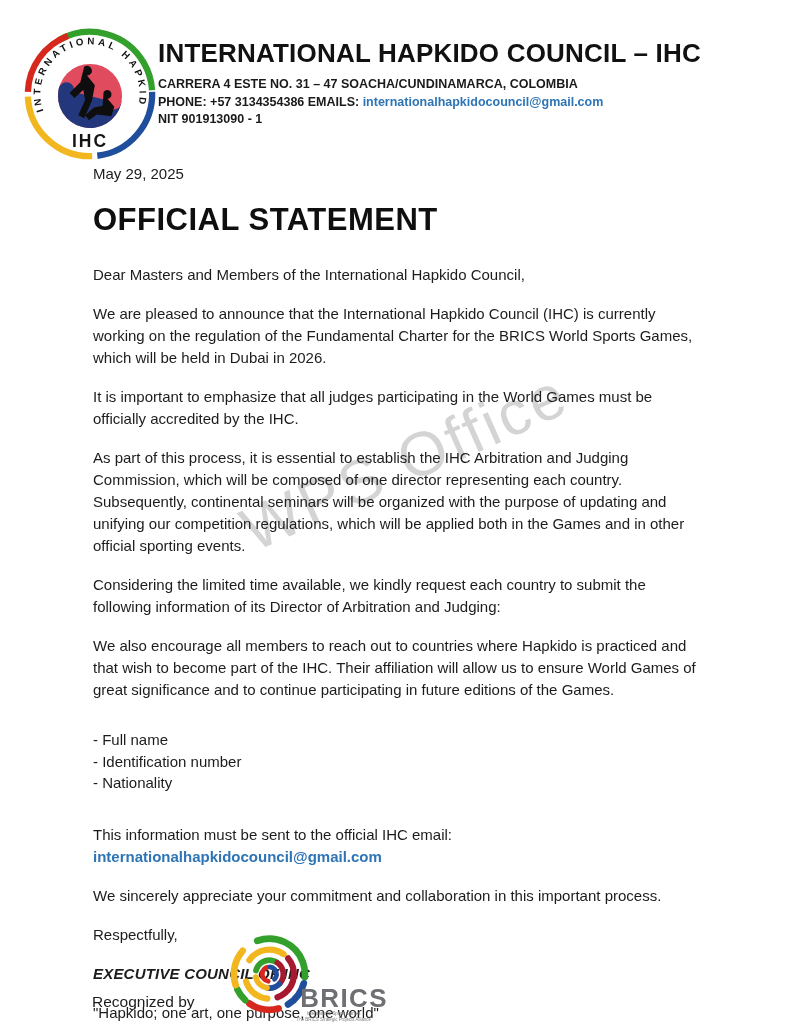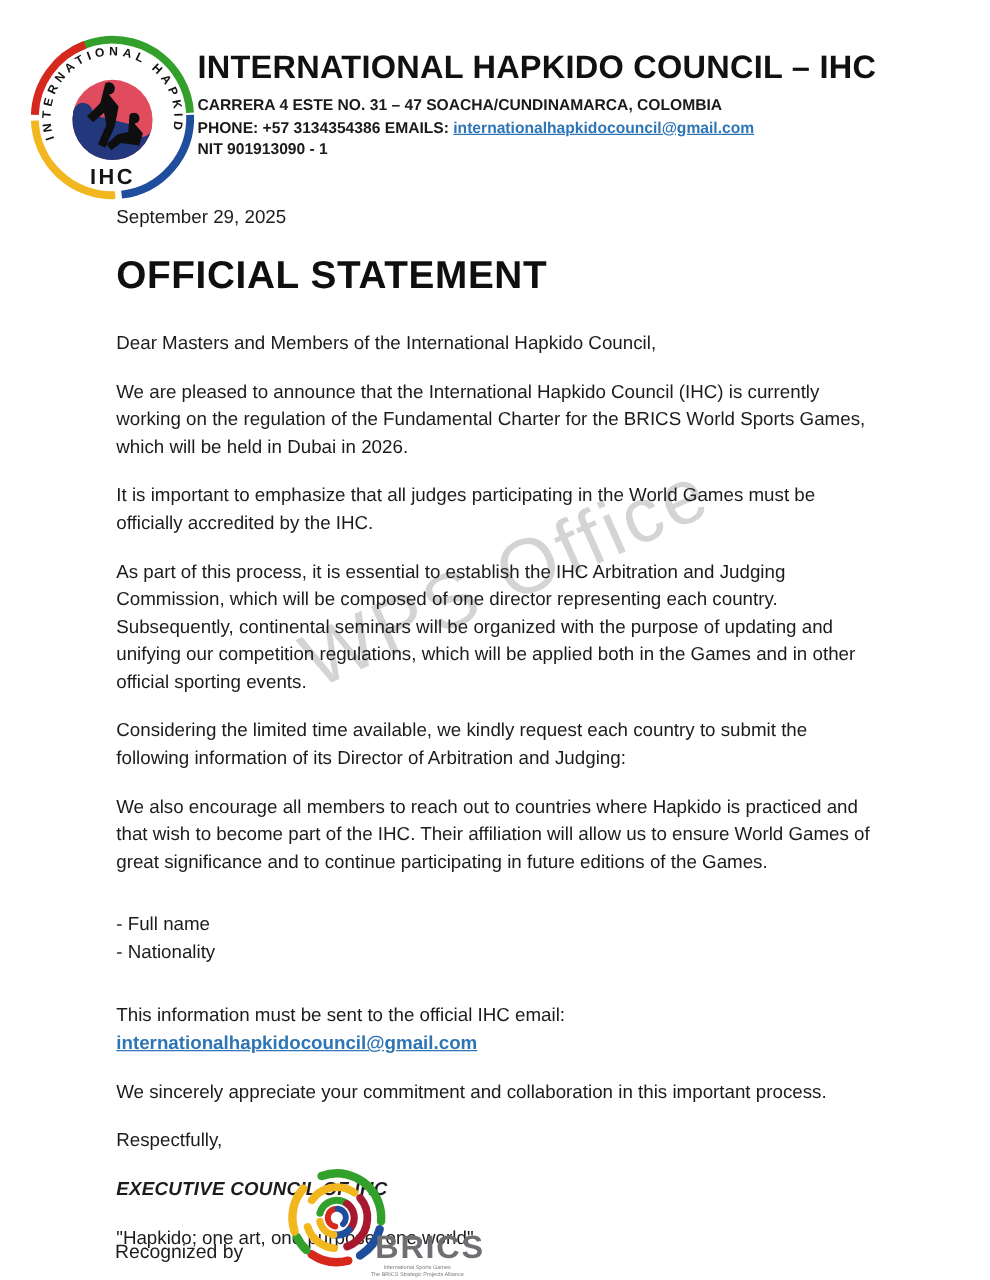--- a/index.html
+++ b/index.html
@@ -8,21 +8,21 @@
     font-family:"Liberation Sans",sans-serif;color:#1c1c1c;overflow:hidden;
     margin:0 auto;
   }
   
   .header{position:absolute;top:24px;left:0;width:792px;}
   .ihc-logo{position:absolute;left:20px;top:2px;width:140px;height:136px;}
   .header-text{margin-left:158px;width:570px;text-align:left;}
   .header-title{font-size:26px;font-weight:700;color:#111;letter-spacing:.2px;margin:14px 0 7px;}
   .hline{font-size:12.5px;line-height:17.5px;color:#1a1a1a;font-weight:600;}
   .hline .lbl{font-weight:800;}
-  a.link{color:#2e75b6;text-decoration:underline;cursor:pointer;font-weight:600;}
+  a.link{color:#2e75b6;cursor:pointer;font-weight:600;}
   
   .letter{position:absolute;top:163px;left:93px;width:608px;}
   .date{font-size:15px;margin:0 0 10px;}
   .doc-title{font-size:31px;font-weight:700;letter-spacing:.5px;margin:8px 0 26px;color:#0f0f0f;}
   .letter p{margin:0 0 17px;font-size:15px;line-height:22px;}
   .req-list{margin:28px 0 0;font-size:15px;line-height:21.5px;}
   .email-line{margin-top:30px !important;}
   .sig{font-weight:700;font-style:italic;letter-spacing:.2px;}
   
   .watermark{
@@ -79,34 +79,35 @@
       </div>
       <div class="hline">
         <span class="lbl">NIT </span><span>901913090 - 1</span>
       </div>
     </div>
   </div>
 
   <div class="watermark">WPS Office</div>
 
   <div class="letter">
-    <p class="date">September 29, 2025</p>
+    <p class="date">May 29, 2025</p>
 
     <div class="doc-title">OFFICIAL STATEMENT</div>
 
     <p>Dear Masters and Members of the International Hapkido Council,</p>
 
     <p>We are pleased to announce that the International Hapkido Council (IHC) is currently working on the regulation of the Fundamental Charter for the BRICS World Sports Games, which will be held in Dubai in 2026.</p>
     <p>It is important to emphasize that all judges participating in the World Games must be officially accredited by the IHC.</p>
     <p>As part of this process, it is essential to establish the IHC Arbitration and Judging Commission, which will be composed of one director representing each country. Subsequently, continental seminars will be organized with the purpose of updating and unifying our competition regulations, which will be applied both in the Games and in other official sporting events.</p>
     <p>Considering the limited time available, we kindly request each country to submit the following information of its Director of Arbitration and Judging:</p>
     <p>We also encourage all members to reach out to countries where Hapkido is practiced and that wish to become part of the IHC. Their affiliation will allow us to ensure World Games of great significance and to continue participating in future editions of the Games.</p>
 
     <div class="req-list">
       <div>- Full name</div>
+      <div>- Identification number</div>
       <div>- Nationality</div>
     </div>
 
     <p class="email-line">
       <span>This information must be sent to the official IHC email: </span><a class="link">internationalhapkidocouncil@gmail.com</a>
     </p>
 
     <p>We sincerely appreciate your commitment and collaboration in this important process.</p>
     <p>Respectfully,</p>
     <p class="sig">EXECUTIVE COUNCIL OF IHC</p>

